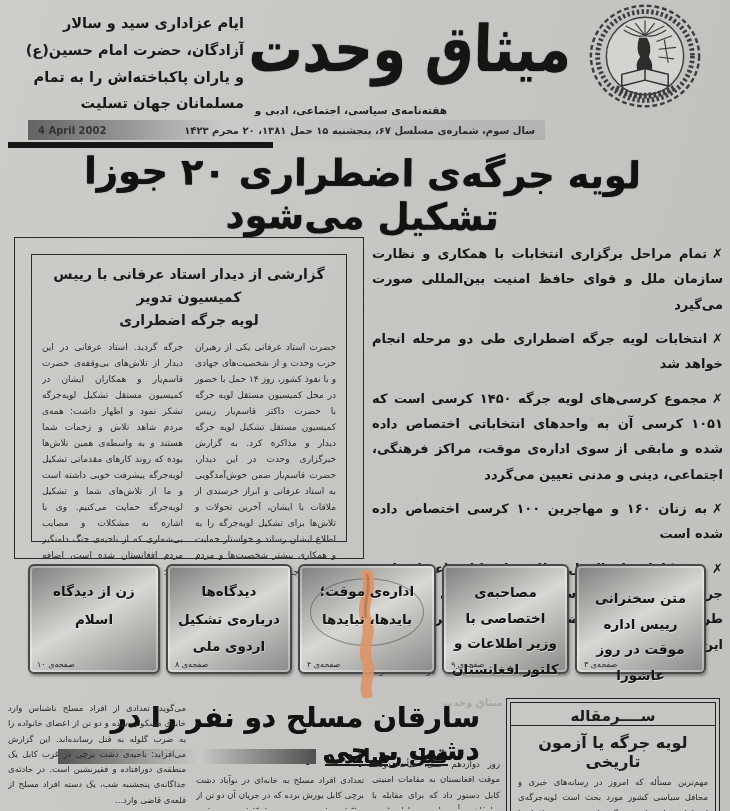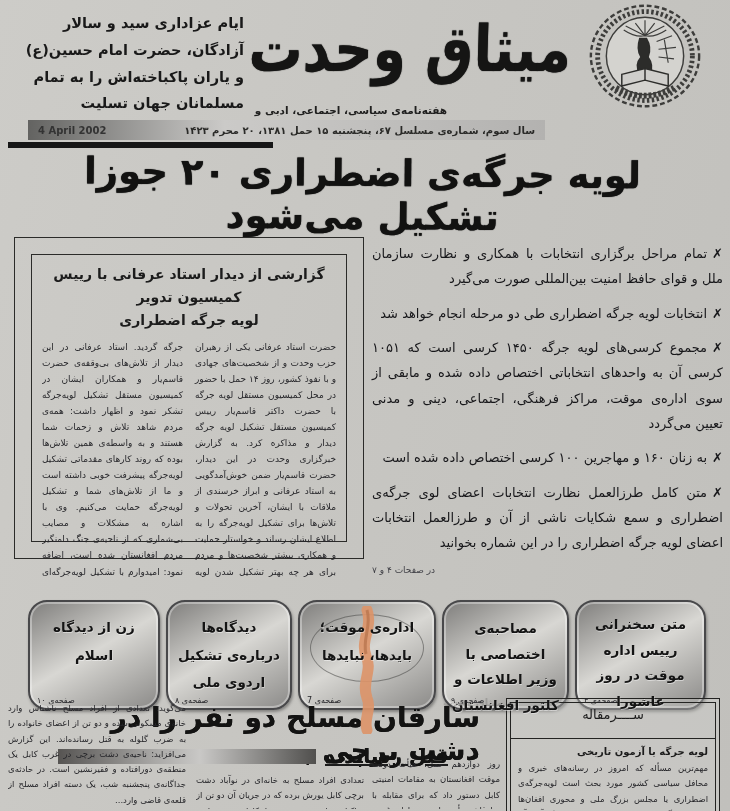--- a/index.html
+++ b/index.html
@@ -33,29 +33,29 @@
   
   .report-box{left:14px;top:237px;width:350px;height:322px;border:1.5px solid #2b2b29;
     padding:16px;box-sizing:border-box;}
   .report-inner{border:1px solid #2b2b29;height:100%;box-sizing:border-box;
     padding:8px 10px 4px;}
   .report-h{font-size:14px;font-weight:bold;text-align:center;line-height:1.65;}
   .report-body{margin-top:7px;column-count:2;column-gap:12px;font-size:9px;
     line-height:1.78;text-align:justify;height:246px;overflow:hidden;color:#27272b;}
   
   .bullets{left:372px;top:241px;width:351px;}
-  .bullet{font-size:13px;font-weight:normal;line-height:1.95;margin-bottom:9px;
+  .bullet{font-size:13px;font-weight:bold;line-height:1.95;margin-bottom:9px;
     text-align:justify;color:#17171a;}
   .xmark{margin-left:5px;font-size:13px;}
   .bullets-note{text-align:left;font-size:9px;color:#3f3f45;margin-top:1px;}
   
   .promo{position:absolute;top:564px;height:110px;border:2px solid #48484a;
-    border-radius:19px;box-sizing:border-box;
+    border-radius:6px;box-sizing:border-box;
     background:linear-gradient(150deg,#7f7e7c 0%,#d8d7d3 48%,#8b8a88 100%);
-    box-shadow:inset 0 0 0 2px rgba(255,255,255,.35),1px 2px 3px rgba(0,0,0,.35);margin-top:36px;}
+    box-shadow:inset 0 0 0 2px rgba(255,255,255,.35),1px 2px 3px rgba(0,0,0,.35);}
   .promo-title{position:relative;z-index:2;font-size:13.5px;font-weight:bold;
     text-align:center;line-height:2.05;padding:12px 6px 0;color:#141414;
     text-shadow:.5px .5px 0 rgba(255,255,255,.45);}
   .promo-page{position:absolute;z-index:2;bottom:3px;left:7px;font-size:8px;color:#26262a;}
   .promo-circle{position:absolute;z-index:0;left:10px;right:10px;top:12px;bottom:26px;
     border:1.5px solid rgba(70,70,68,.55);border-radius:50%;}
   .flame{position:absolute;z-index:1;left:50%;top:4px;transform:translateX(-50%);}
   .watermark{left:418px;top:697px;width:110px;font-size:10px;font-weight:bold;
     color:rgba(40,40,40,.18);text-align:center;}
   
@@ -68,23 +68,23 @@
     background:linear-gradient(to left,#504f4d 0%,#c9c8c6 45%,#aaa9a7 62%,#565452 100%);}
   .smalltext{font-size:8.5px;line-height:1.8;text-align:justify;color:#26262a;overflow:hidden;}
   .crime-col-left{left:8px;top:701px;width:178px;height:108px;}
   .crime-col-mid{left:196px;top:773px;width:168px;height:36px;}
   .crime-col-right{left:372px;top:757px;width:128px;height:52px;}
   
   .editorial{left:506px;top:698px;width:214px;height:150px;border:1.5px solid #232321;
     padding:3px;box-sizing:border-box;background:rgba(210,209,205,.35);}
   .editorial-inner{border:1px solid #232321;height:100%;box-sizing:border-box;
     padding:4px 7px;}
-  .editorial-h{text-align:center;font-size:13px;font-weight:normal;padding-bottom:16px;
+  .editorial-h{text-align:center;font-size:15px;font-weight:bold;padding-bottom:0;
     border-bottom:1.2px solid #232321;margin:0 -7px;padding-left:7px;padding-right:7px;}
-  .editorial-t{font-size:10px;font-weight:bold;margin:7px 0 4px;}
+  .editorial-t{text-align:center;font-size:16px;font-weight:bold;margin:7px 0 4px;}
 </style>
 </head>
 <body>
 
 <div class="page">
 
   <div class="abs condolence">ایام عزاداری سید و سالار آزادگان، حضرت امام حسین(ع) و یاران پاکباخته‌اش را به تمام مسلمانان جهان تسلیت می‌گوییم</div>
   <div class="abs masthead-title">میثاق وحدت</div>
   <div class="abs tagline">هفته‌نامه‌ی سیاسی، اجتماعی، ادبی و خبری</div>
 
@@ -140,28 +140,28 @@
   </div>
   <div class="promo" style="left:298px;width:138px">
     <div class="promo-circle"></div>
     <span class="flame">
       <svg width="26" height="128" viewBox="0 0 26 128">
         <path d="M13 4 C19 22 6 34 12 50 C19 64 7 76 13 92 C18 103 9 114 13 124" stroke="#dd9468" stroke-width="11" fill="none" stroke-linecap="round" opacity="0.9"></path>
         <path d="M13 4 C18 20 8 33 12 48" stroke="#b9764f" stroke-width="3" fill="none" opacity="0.8"></path>
       </svg>
     </span>
     <div class="promo-title">اداره‌ی موقت؛ بایدها، نبایدها</div>
-    <div class="promo-page">صفحه‌ی 7</div>
+    <div class="promo-page">صفحه‌ی ۴</div>
   </div>
   <div class="promo" style="left:442px;width:127px">
     <div class="promo-title" style="line-height:1.9;padding-top:14px">مصاحبه‌ی اختصاصی با وزیر اطلاعات و کلتور افغانستان</div>
     <div class="promo-page">صفحه‌ی ۹</div>
   </div>
   <div class="promo" style="left:575px;width:131px">
-    <div class="promo-title" style="line-height:1.9;padding-top:10px">متن سخنرانی رییس اداره موقت در روز عاشورا</div>
+    <div class="promo-title" style="line-height:1.9;padding-top:20px">متن سخنرانی رییس اداره موقت در روز عاشورا</div>
     <div class="promo-page">صفحه‌ی ۳</div>
   </div>
 
   <div class="abs watermark">میثاق وحدت</div>
 
   <div class="abs crime-l1">سارقان مسلح دو نفر را در دشت برچی به</div>
   <div class="abs crime-l2">
     <span class="crime-l2-text">قتل رساندند</span>
     <span class="crime-bar"></span>
   </div>

